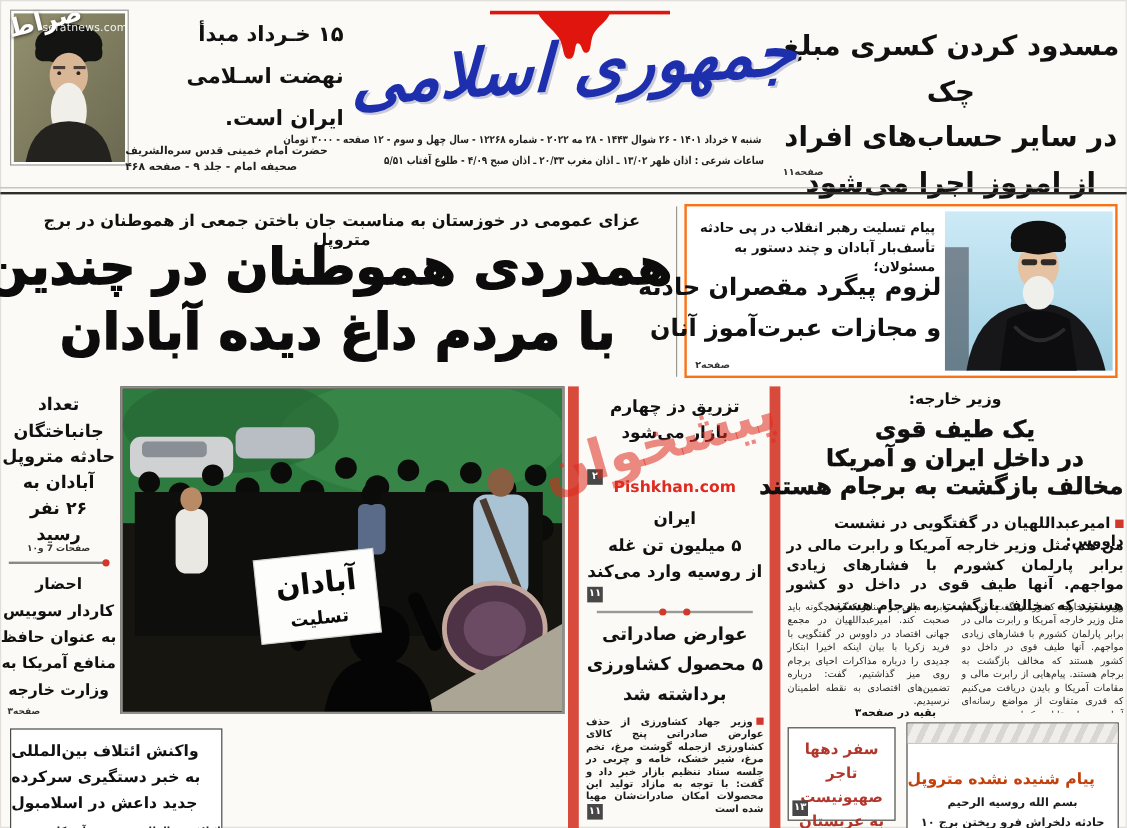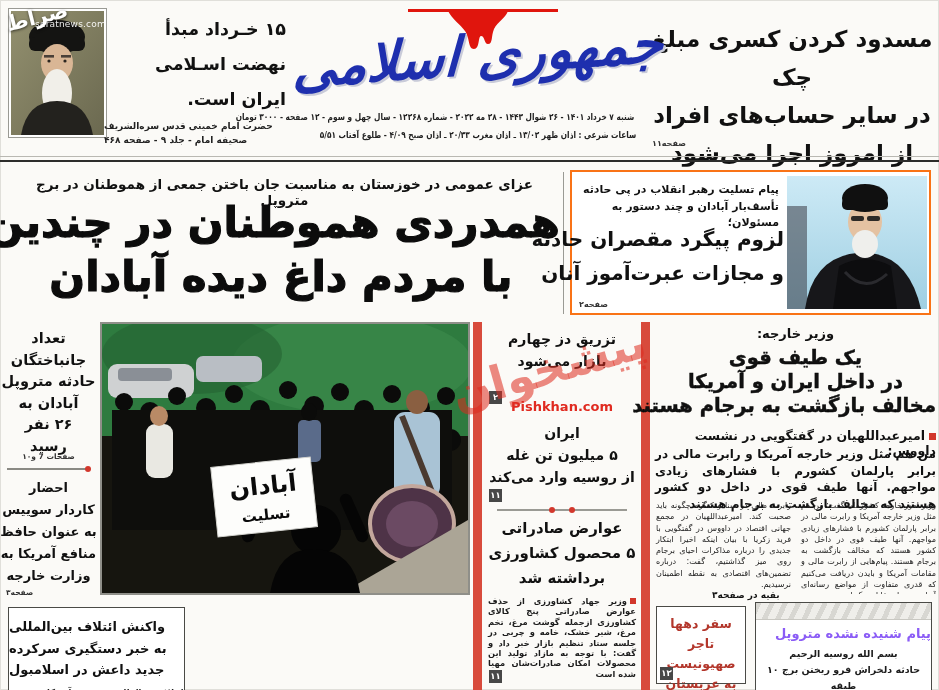--- a/index.html
+++ b/index.html
@@ -102,21 +102,21 @@
   .bd-body{margin-top:6px;text-align:center;font-size:8.3px;font-weight:bold;color:#222;}
   .box-iraq{left:192px;top:602px;width:282px;height:84px;}
   .bi-title{margin-top:8px;text-align:center;font-size:15px;font-weight:bold;line-height:22px;}
   .bdg-iraq{position:absolute;right:auto;left:5px;bottom:4px;}
   .box-traders{left:656px;top:606px;width:90px;height:78px;}
   .bt-line{text-align:center;font-size:12.5px;font-weight:bold;line-height:20px;color:#b3362b;}
   .bt-wrap{margin-top:7px;}
   .bdg-tr{position:absolute;left:3px;bottom:3px;}
   .box-metropol{left:755px;top:602px;width:177px;height:110px;}
   .bm-band{height:17px;background:repeating-linear-gradient(115deg,#d8d7d2 0 5px,#efeeea 5px 12px);border-bottom:1px solid #c9c8c2;}
-  .bm-title{margin-top:6px;text-align:right;font-size:13px;font-weight:bold;color:#8b5cf6;}
+  .bm-title{margin-top:22px;text-align:left;font-size:13px;font-weight:bold;color:#c2410c;}
   .bm-body{margin-top:5px;text-align:center;font-size:9.5px;font-weight:bold;line-height:16px;color:#1c1c1c;}
 </style>
 </head>
 <body>
 
 <div id="page">
 
   <div class="abs kh-photo">
     <svg width="93" height="124" viewBox="0 0 93 124">
       <defs>

